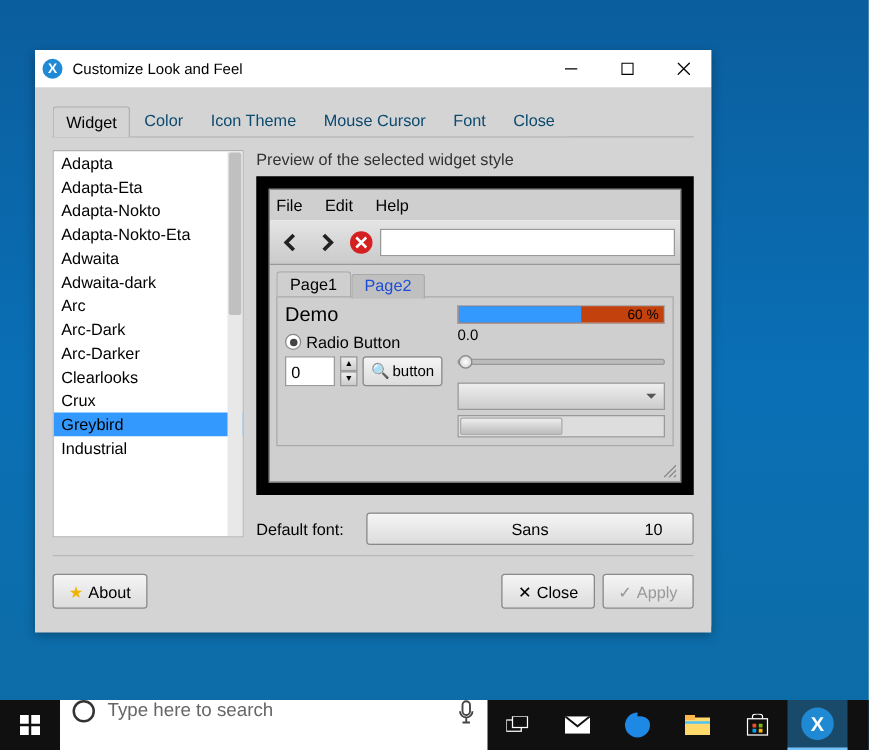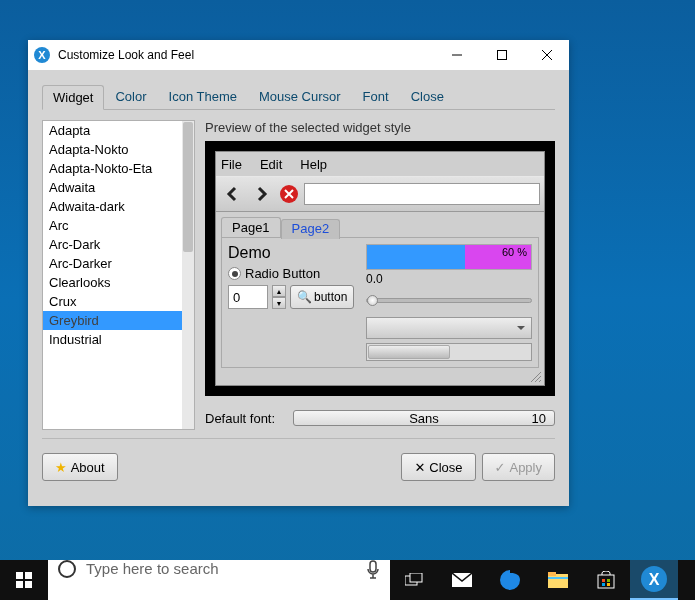--- a/index.html
+++ b/index.html
@@ -19,21 +19,21 @@
   .tabbar { display: flex; border-bottom: 1px solid #b0b0b0; }
   .tab { padding: 4px 10px; font-size: 13px; background: #d4d4d4; border: 1px solid transparent; border-bottom: none; color: #0c4a6e; }
   .tab.active { background: #d4d4d4; border: 1px solid #b0b0b0; border-bottom: 1px solid #d4d4d4; border-radius: 3px 3px 0 0; color: #000; position: relative; top: 1px; }
   
   .tabbody { display: flex; padding: 10px 0 0 0; gap: 10px; }
   
   
   .listwrap { width: 153px; height: 310px; background: #fff; border: 1px solid #b0b0b0; overflow: hidden; position: relative; }
   .listitems { height: 100%; }
   .litem { font-size: 13px; padding: 2px 6px; white-space: nowrap; cursor: default; }
-  .litem.selected { background: #3399ff; color: #404040; }
+  .litem.selected { background: #3399ff; color: #000000; }
   .scrollbar { position: absolute; right: 0; top: 0; width: 12px; height: 100%; background: #e8e8e8; }
   .scrollthumb { position: absolute; width: 10px; left: 1px; top: 1px; height: 130px; background: #c0c0c0; border-radius: 2px; }
   
   
   .previewcol { flex: 1; display: flex; flex-direction: column; gap: 6px; }
   .previewlabel { font-size: 13px; color: #333; }
   .previewframe { background: #000; padding: 10px; height: 255px; }
   .previewinner { background: #cfcfcf; height: 100%; display: flex; flex-direction: column; border: 1px solid #888; position: relative;}
   .pmenu { display: flex; padding: 0px 5px; gap: 18px; height: 24px; align-items: center; font-size:13px; }
   .ptoolbar { display: flex; align-items: center; padding: 4px; gap: 2px; background: linear-gradient(#e4e4e4,#cacaca); border-top: 1px solid #e8e8e8; border-bottom: 1px solid #999; }
@@ -51,35 +51,35 @@
   .radio { width:13px; height:13px; border:1px solid #888; border-radius:50%; background:#fff; position:relative;}
   .radio.checked::after { content:''; position:absolute; left:2.5px; top:2.5px; width:6px; height:6px; border-radius:50%; background:#444;}
   .check { width:13px; height:13px; border:1px solid #888; background:#fff;}
   .spinrow { display:flex; gap:4px; margin-top:4px;}
   .spininput { width:40px; height:24px; background:#fff; border:1px solid #999; font-size:13px; padding:0 4px; display:flex; align-items:center; }
   .spinbtns { width:14px; display:flex; flex-direction:column;}
   .spinbtn { height:12px; border:1px solid #999; background:linear-gradient(#eee,#ccc); font-size:7px; display:flex; align-items:center; justify-content:center;}
   .btn { height:24px; padding:0 6px; background:linear-gradient(#f5f5f5,#dcdcdc); border:1px solid #888; border-radius:3px; font-size:12px; display:flex; align-items:center; gap:2px;}
   
   .demoright { flex:1; }
-  .progress { height:26px; border:1px solid #aaa; background:#d946ef; position:relative; font-size:12px;}
+  .progress { height:15px; border:1px solid #aaa; background:#c2410c; position:relative; font-size:12px;}
   .progfill { position:absolute; left:0; top:0; height:100%; width:60%; background:#3399ff;}
   .progtext { position:absolute; right:4px; top:1px; font-size:11px;}
   .slidertrack { height:5px; background:#bbb; border:1px solid #999; border-radius:3px; margin-top:12px; position:relative;}
   .sliderthumb { position:absolute; left:0; top:-4px; width:11px; height:11px; border-radius:50%; background:radial-gradient(#fff,#ccc); border:1px solid #888;}
   .dropdown { margin-top:14px; height:22px; border:1px solid #999; background:linear-gradient(#eee,#ccc); position:relative;}
   .dropdown::after { content:''; position:absolute; right:6px; top:8px; border:4px solid transparent; border-top-color:#555;}
   .scrollbox { margin-top:4px; height:18px; border:1px solid #999; background:#ddd; position:relative;}
   .scrollbox .hthumb { position:absolute; left:1px; top:1px; height:14px; width:50%; background:linear-gradient(#eee,#bbb); border-radius:2px; border:1px solid #aaa;}
   .resize { position:absolute; right:3px; bottom:3px; width:10px; height:10px; }
 
   .fontrow { display:flex; align-items:center; gap:8px; padding-top: 8px;}
   .fontlabel { font-size:13px; width: 80px;}
-  .fontbtn { flex:1; height:16px; background:linear-gradient(#f5f5f5,#dcdcdc); border:1px solid #888; border-radius:3px; display:flex; align-items:center; justify-content:center; position:relative; font-size:13px;}
-  .fontsize { position:absolute; right:8px;}
+  .fontbtn { flex:1; height:26px; background:linear-gradient(#f5f5f5,#dcdcdc); border:1px solid #888; border-radius:3px; display:flex; align-items:center; justify-content:center; position:relative; font-size:13px;}
+  .fontsize { position:absolute; right:24px;}
   
   
   .btnrow { display:flex; padding: 14px 0 0 0; margin-top: 8px; border-top: 1px solid #b8b8b8;}
   .btn2 { height:28px; padding:0 12px; background:linear-gradient(#f5f5f5,#dcdcdc); border:1px solid #888; border-radius:3px; font-size:13px; display:flex; align-items:center; gap:4px;}
   .btn2.disabled { color:#999; }
   .spacer { flex:1; }
   .star { color:#f0b400; }
   
   
   .taskbar { position:absolute; bottom:0; left:0; right:0; height:40px; background:#101010; display:flex; align-items:center; }
@@ -121,20 +121,21 @@
       <div class="tab">Color</div>
       <div class="tab">Icon Theme</div>
       <div class="tab">Mouse Cursor</div>
       <div class="tab">Font</div>
       <div class="tab">Close</div>
     </div>
     <div class="tabbody">
       <div class="listwrap">
         <div class="listitems">
           <div class="litem">Adapta</div>
+          <div class="litem">Adapta-Eta</div>
           <div class="litem">Adapta-Nokto</div>
           <div class="litem">Adapta-Nokto-Eta</div>
           <div class="litem">Adwaita</div>
           <div class="litem">Adwaita-dark</div>
           <div class="litem">Arc</div>
           <div class="litem">Arc-Dark</div>
           <div class="litem">Arc-Darker</div>
           <div class="litem">Clearlooks</div>
           <div class="litem">Crux</div>
           <div class="litem selected">Greybird</div>

